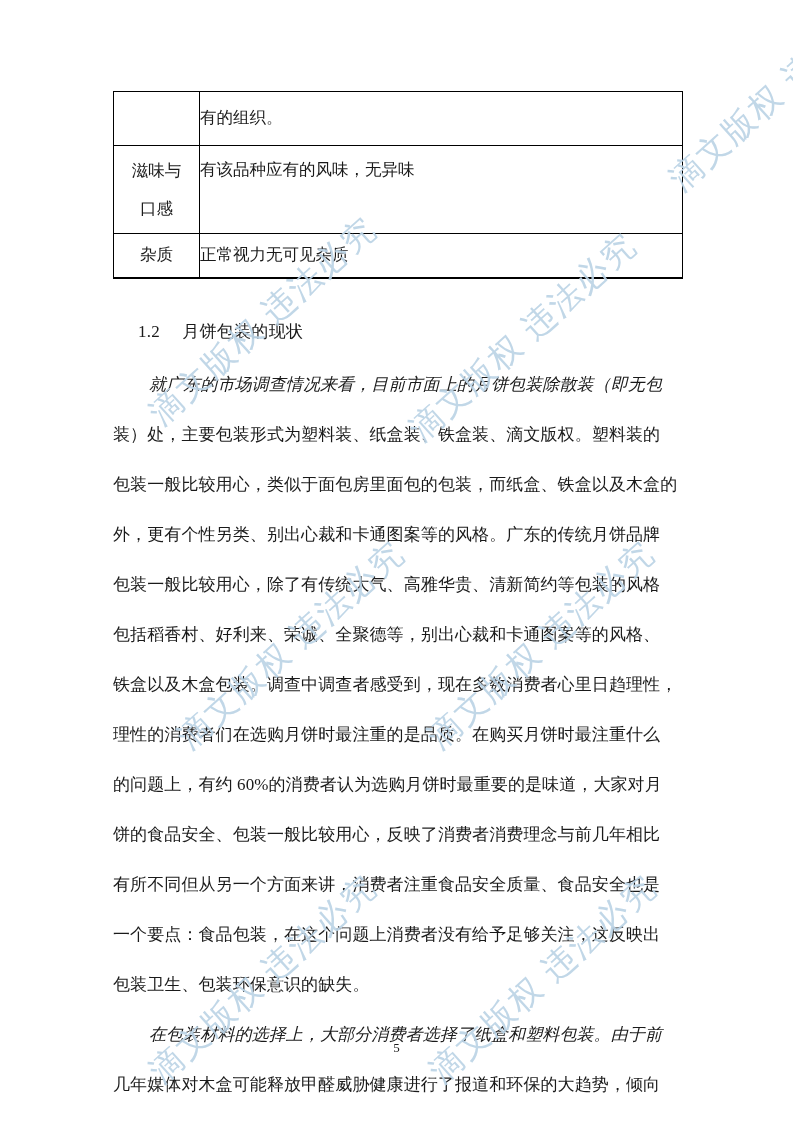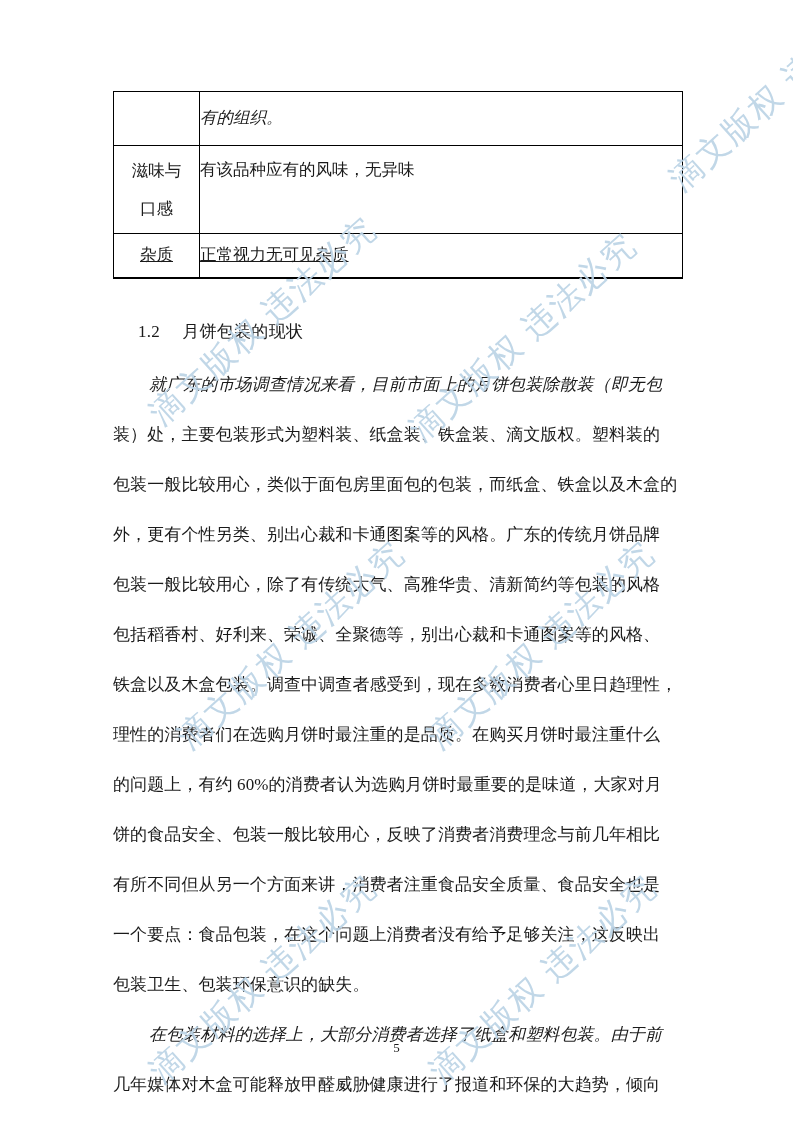--- a/index.html
+++ b/index.html
@@ -63,37 +63,36 @@
   .spec-table td {
     border: 1px solid #000000;
     padding: 0;
     vertical-align: middle;
     font-size: 16.5px;
     color: #1a1a1a;
     line-height: 1.95;
   }
   .spec-table tr:last-child td {
     border-bottom: 2.5px solid #000000;
-    text-decoration: underline;
   }
   .col-label {
     width: 85px;
     text-align: center;
   }
   .col-value {
     width: 482px;
     text-align: left;
   }
   .cell-pad-left { padding-left: 9px; }
   .label-stack {
     display: block;
     text-align: center;
     line-height: 2.25;
   }
-  .row-h1 { height: 54px; font-style: italic; }
+  .row-h1 { height: 54px; }
   .row-h2 { height: 88px; }
   .row-h3 { height: 44px; }
 
   
   .src-line {
     position: absolute;
     left: 135px;
     top: 280px;
     font-size: 16px;
     color: #1a1a1a;

